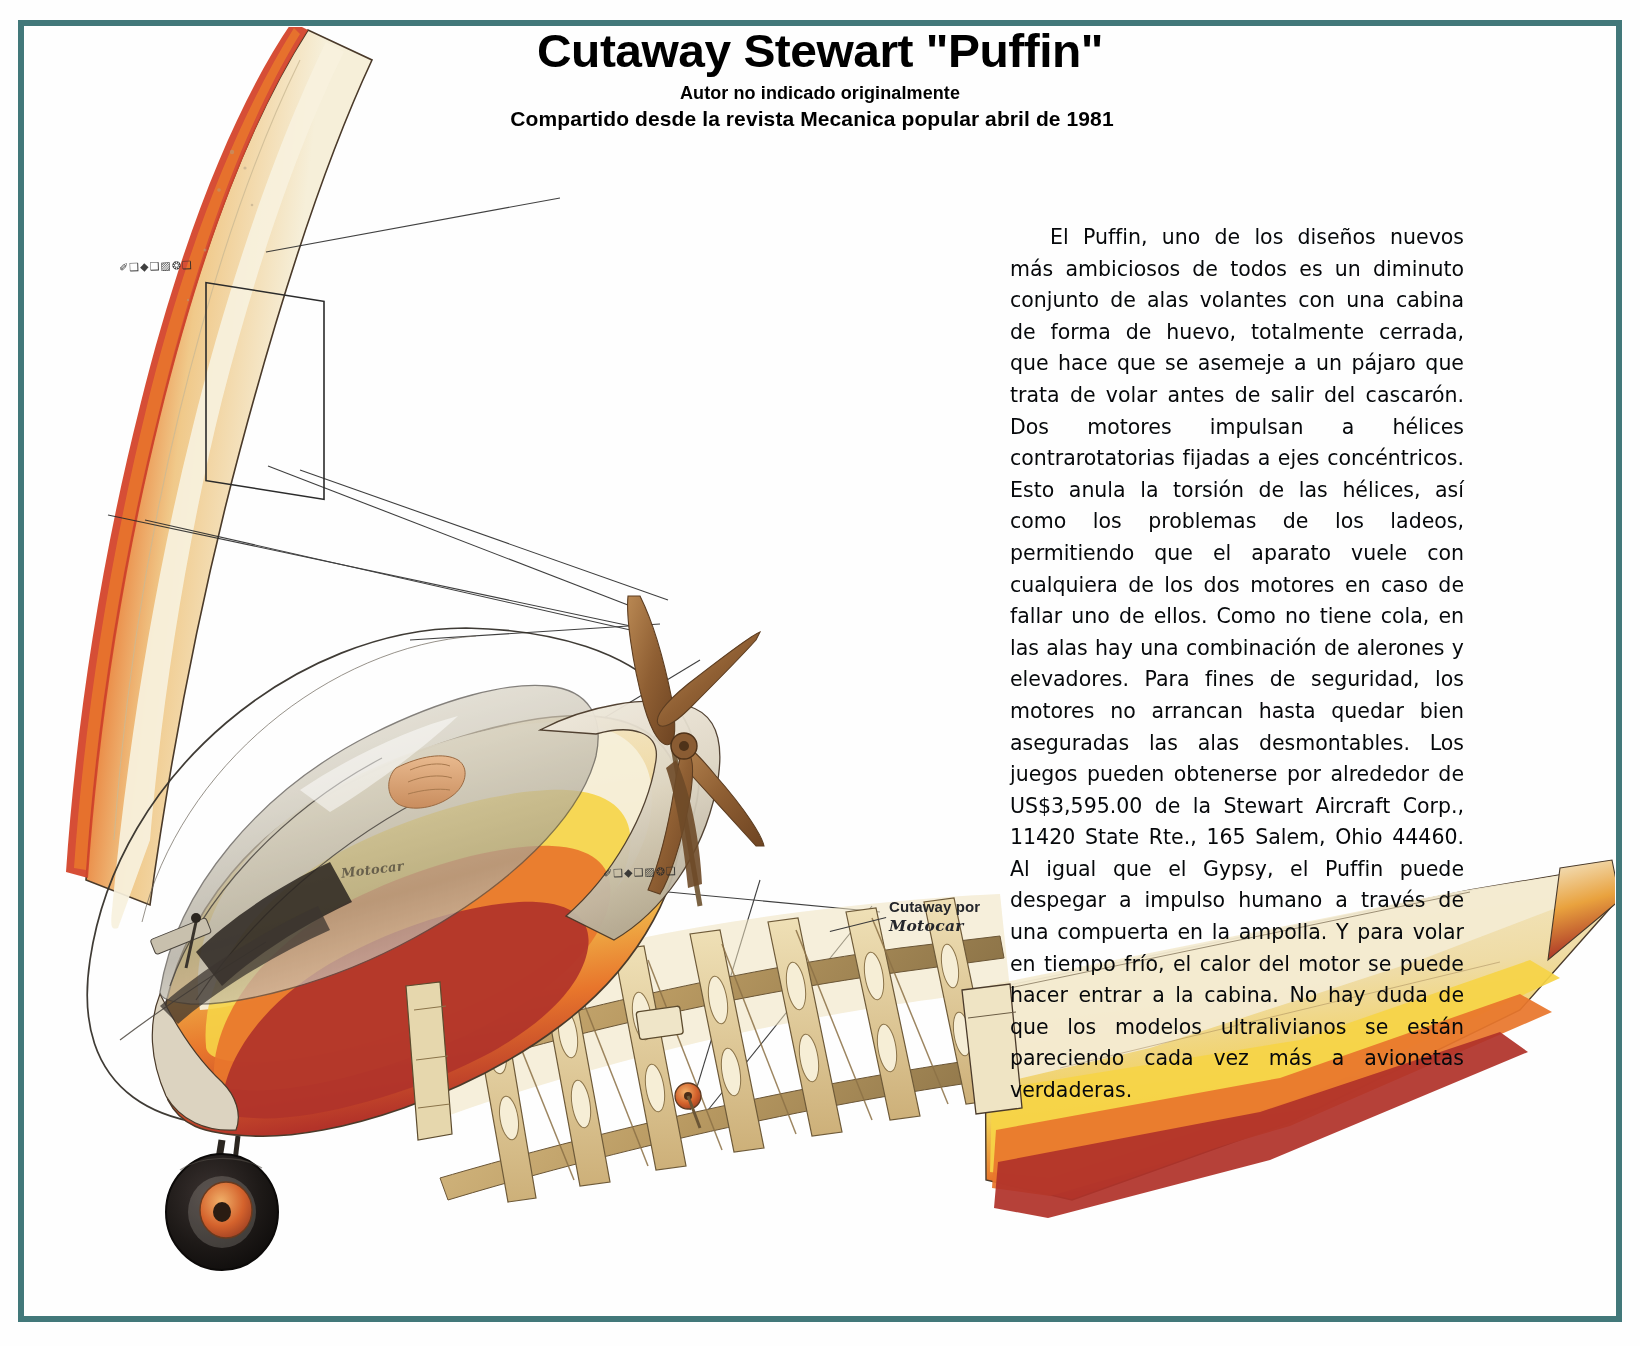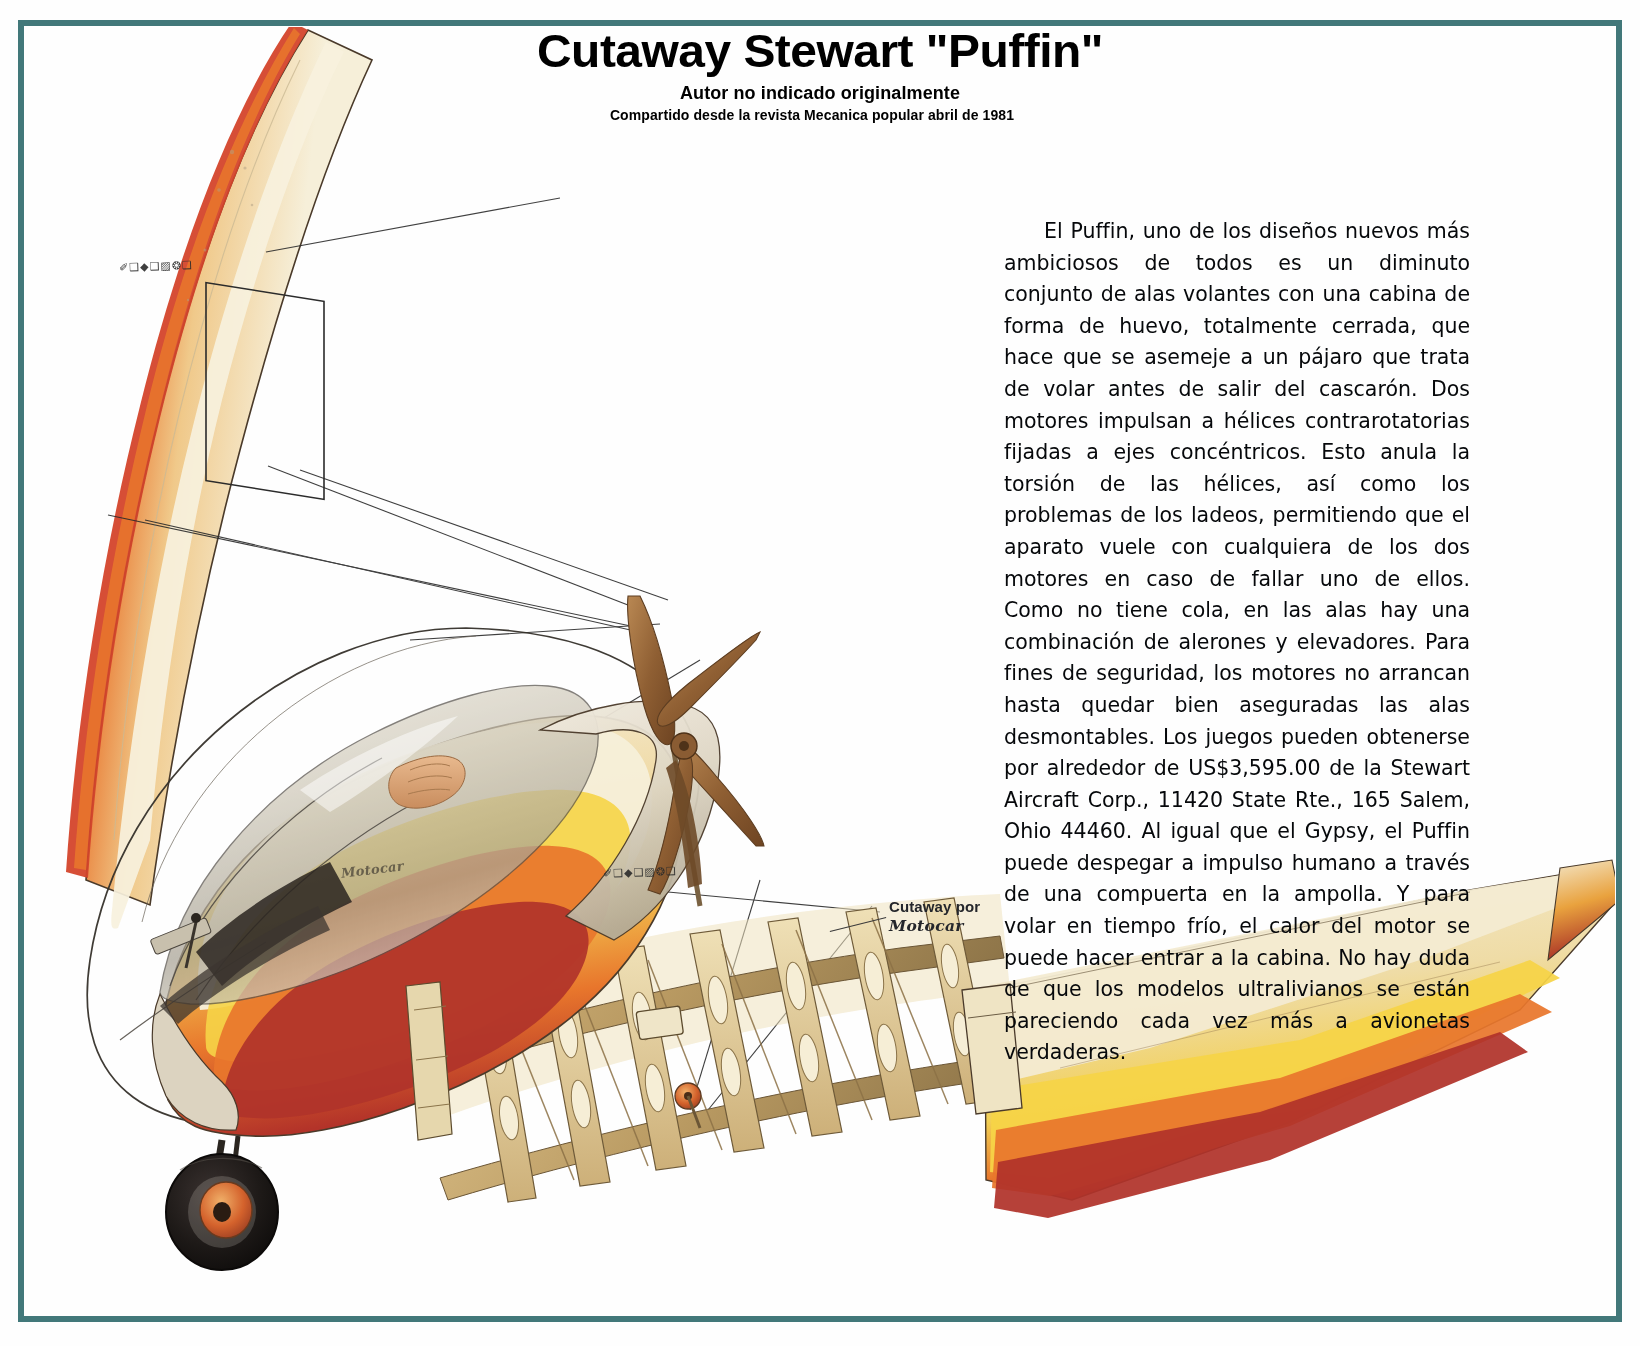--- a/index.html
+++ b/index.html
@@ -52,35 +52,35 @@
   }
   .title-sub1{
     font-weight:bold;
     font-size:18px;
     color:#000;
     margin:8px 0 0 0;
     letter-spacing:0.1px;
   }
   .title-sub2{
     font-weight:bold;
-    font-size:14px;
+    font-size:21px;
     color:#000;
     margin:3px 16px 0 0;
     letter-spacing:0.1px;
   }
 
   
   .article{
     position:absolute;
     left:996px;top:208px;
     width:482px;
     z-index:30;
   }
   .article p{
-    margin:8px;
+    margin:14px;
     font-family:"DejaVu Sans", sans-serif;
     font-size:20.5px;
     line-height:31.6px;
     color:#16181a;
     text-align:justify;
     text-indent:40px;
     word-spacing:0.5px;
     filter:contrast(1.15);
     -webkit-font-smoothing:none;
   }

